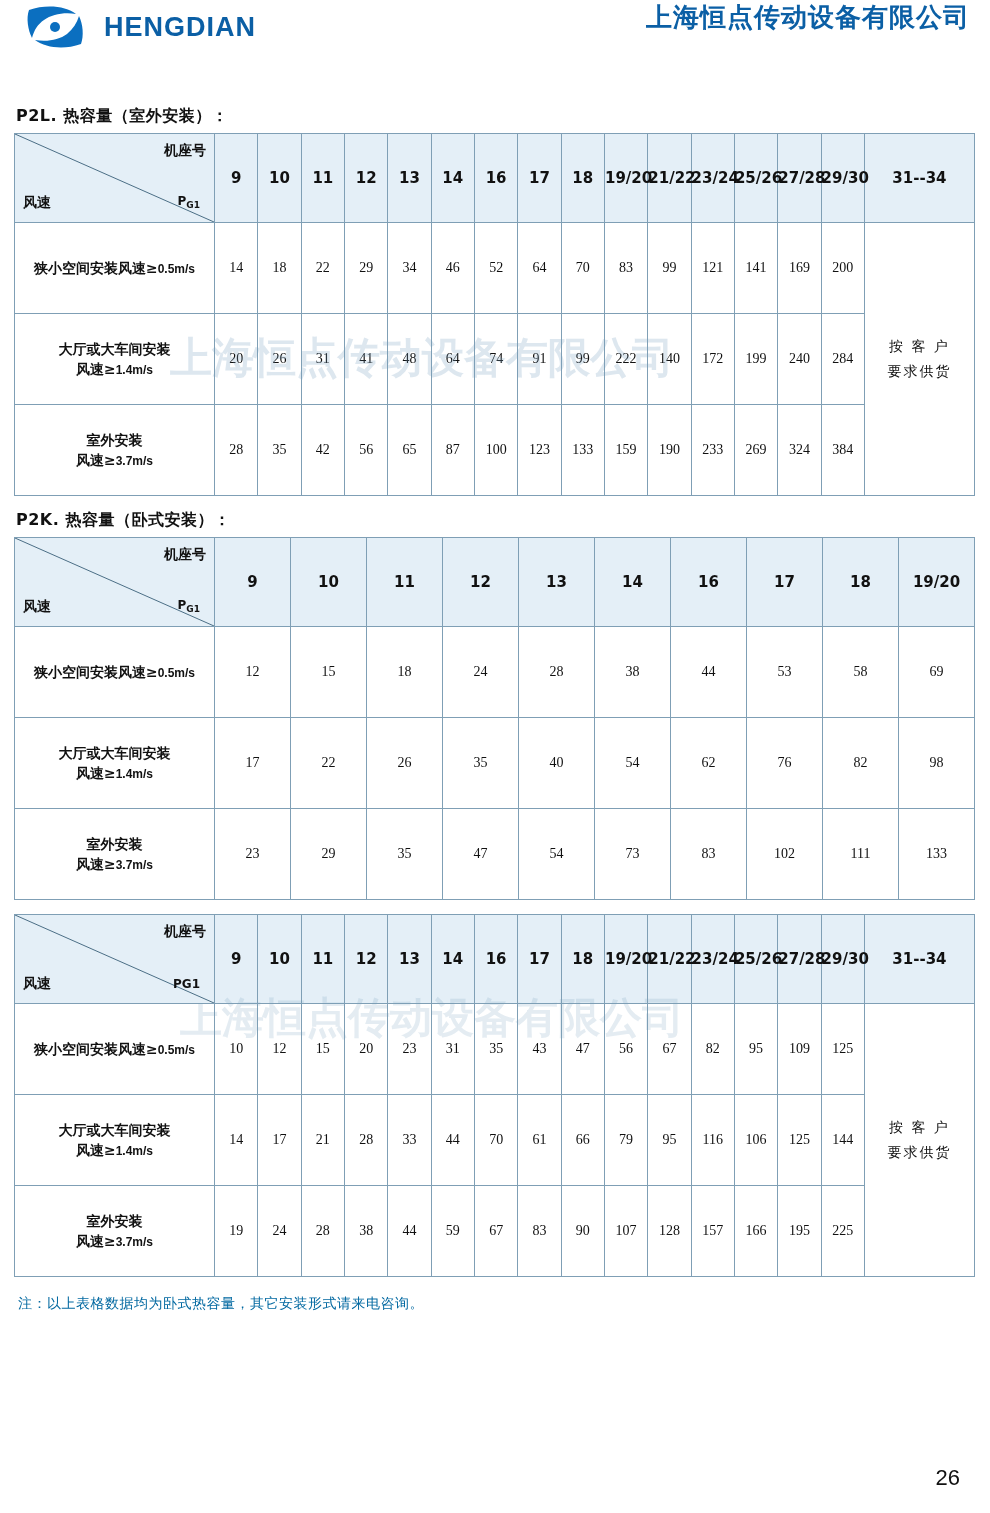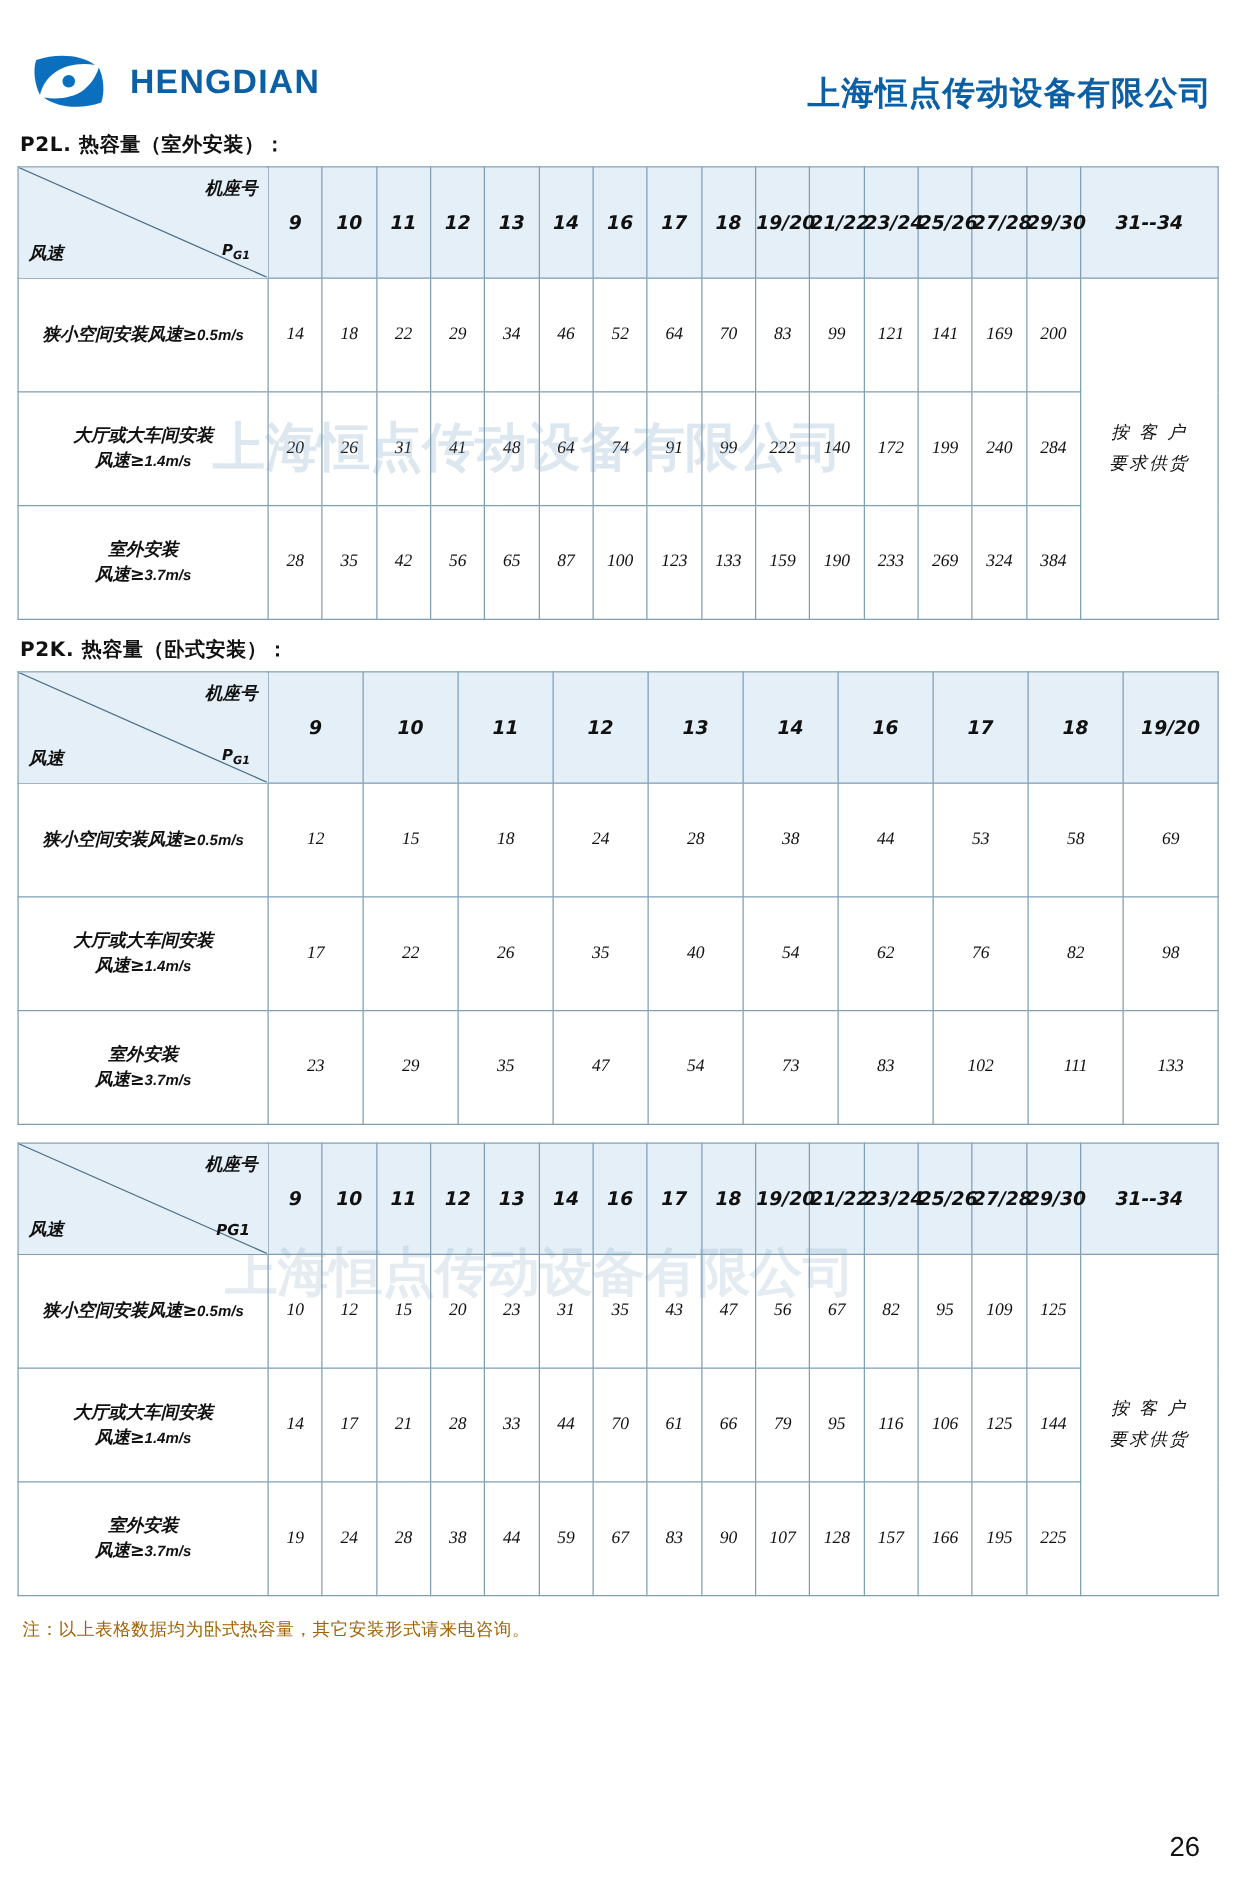--- a/index.html
+++ b/index.html
@@ -20,21 +20,21 @@
     width: 990px;
     height: 1513px;
     box-sizing: border-box;
     padding: 0 14px;
   }
 
   
   .header {
     height: 92px;
     display: flex;
-    align-items: flex-end;
+    align-items: flex-start;
     justify-content: space-between;
     padding: 0 6px 0 10px;
     box-sizing: border-box;
     gap: 41px;
   }
   .brand {
     display: flex;
     align-items: center;
     gap: 18px;
   }
@@ -86,21 +86,20 @@
     color: #111;
     margin: 0 0 6px 2px;
     letter-spacing: 0.5px;
   }
 
   table.cap {
     border-collapse: collapse;
     width: 960px;
     table-layout: fixed;
     background: #ffffff;
-    font-style: italic;
   }
   table.cap td, table.cap th {
     border: 1px solid #7f9fb5;
     text-align: center;
     vertical-align: middle;
     font-family: "DejaVu Sans", "Liberation Sans", sans-serif;
     font-size: 13px;
     color: #111;
     padding: 0;
   }
@@ -172,21 +171,21 @@
   .unit {
     font-family: "Liberation Sans", sans-serif;
     font-size: 12px;
   }
 
   .footnote {
     margin-top: 18px;
     margin-left: 4px;
     font-family: "DejaVu Sans", "Liberation Sans", sans-serif;
     font-size: 14px;
-    color: #a16207;
+    color: #0369a1;
     letter-spacing: 0.5px;
   }
 
   .page-number {
     position: absolute;
     right: 30px;
     bottom: 22px;
     font-family: "Liberation Sans", sans-serif;
     font-size: 22px;
     color: #111;

